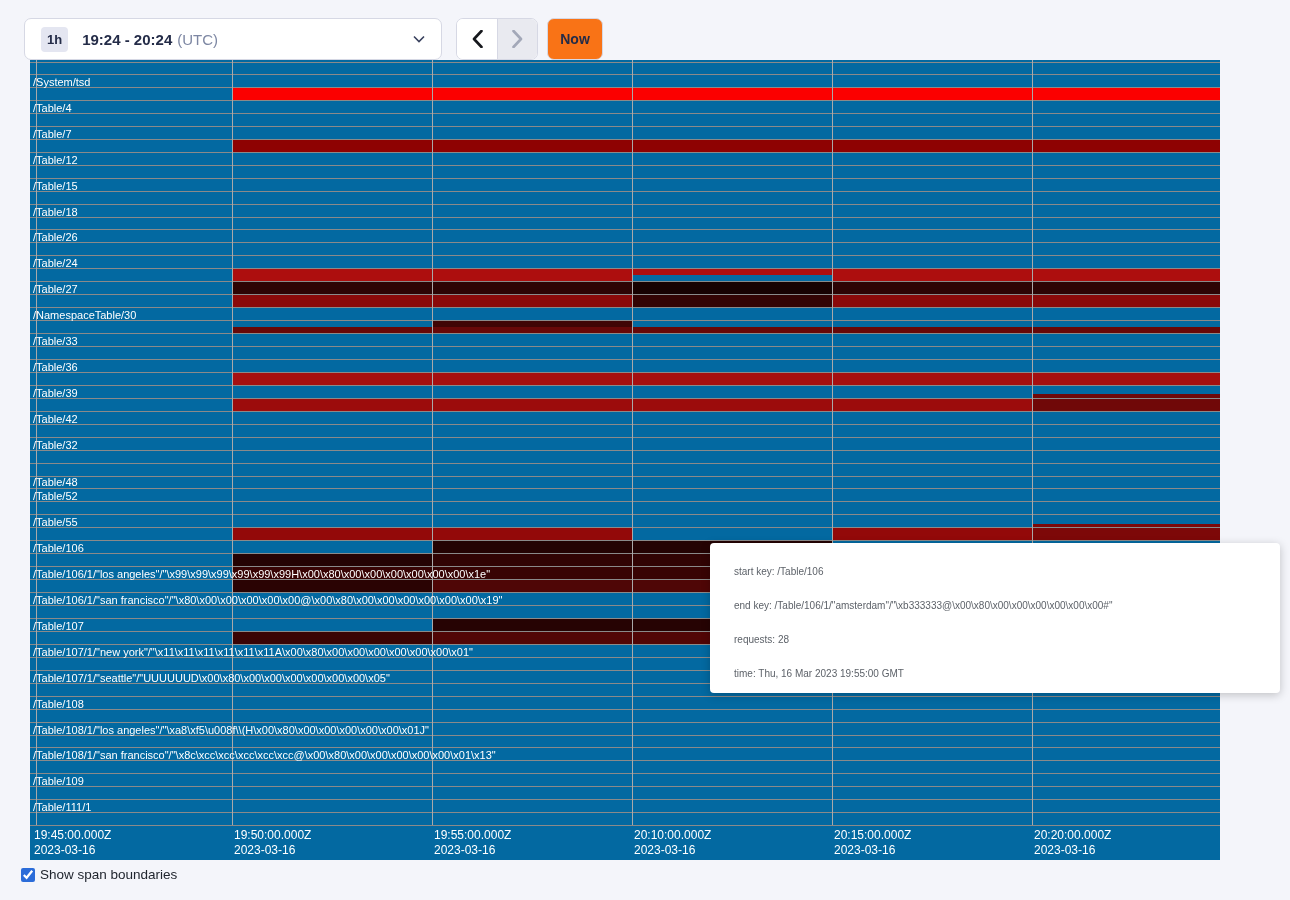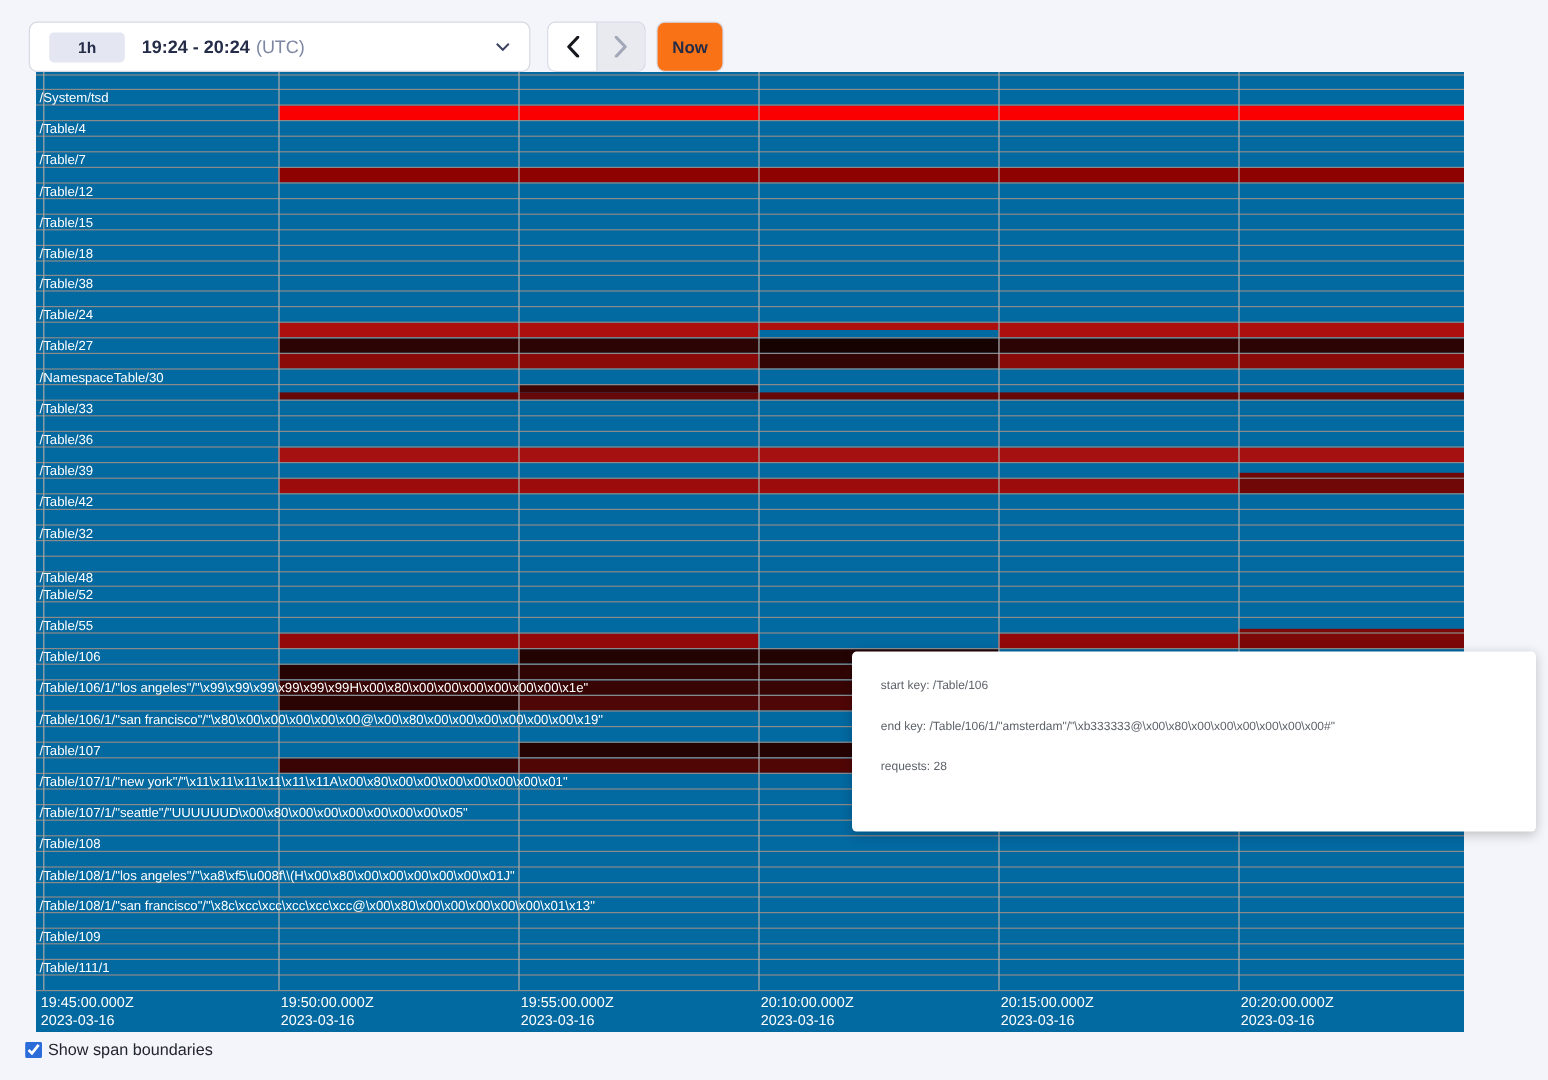--- a/index.html
+++ b/index.html
@@ -11,21 +11,21 @@
     color:#242c48;
   }
   
   .toolbar { position:absolute; left:24px; top:18px; display:flex; align-items:stretch; height:42px; }
   .range-select {
     width:418px; background:#fff; border:1px solid #d6d8e4; border-radius:7px;
     display:flex; align-items:center; padding:0 16px; cursor:pointer;
   }
   .range-badge {
     background:#e4e6f1; color:#242c48; font-weight:bold; font-size:13px;
-    border-radius:4px; padding:5px 24px; margin-right:14px;
+    border-radius:4px; padding:5px 6px; margin-right:14px;
   }
   .range-text { font-size:15px; font-weight:bold; color:#242c48; }
   .range-zone { font-size:15px; color:#7d87a3; margin-left:5px; font-weight:normal; }
   .range-caret { margin-left:auto; display:flex; align-items:center; }
   .nav-group {
     margin-left:14px; display:flex; border:1px solid #d6d8e4; border-radius:7px; overflow:hidden; background:#fff;
   }
   .nav-btn { width:40px; display:flex; align-items:center; justify-content:center; cursor:pointer; background:#fff; border:none; padding:0; }
   .nav-btn.disabled { background:#e9eaf0; cursor:default; }
   .nav-btn + .nav-btn { border-left:1px solid #d6d8e4; }
@@ -189,21 +189,21 @@
     <div class="band" style="left: 402px; width: 788px; top: 520.1px; height: 12px; background: rgb(79, 6, 6);"></div>
     <div class="band" style="left: 402px; width: 788px; top: 558.9px; height: 12px; background: rgb(38, 3, 3);"></div>
     <div class="band" style="left: 202px; width: 200px; top: 571.9px; height: 12px; background: rgb(58, 4, 4);"></div>
     <div class="band" style="left: 402px; width: 788px; top: 571.9px; height: 12px; background: rgb(81, 6, 6);"></div>
     <div class="row-label" style="top: 16px;">/System/tsd</div>
     <div class="row-label" style="top: 41.9px;">/Table/4</div>
     <div class="row-label" style="top: 67.8px;">/Table/7</div>
     <div class="row-label" style="top: 93.7px;">/Table/12</div>
     <div class="row-label" style="top: 119.6px;">/Table/15</div>
     <div class="row-label" style="top: 145.5px;">/Table/18</div>
-    <div class="row-label" style="top: 171.4px;">/Table/38</div>
+    <div class="row-label" style="top: 171.4px;">/Table/26</div>
     <div class="row-label" style="top: 197.3px;">/Table/24</div>
     <div class="row-label" style="top: 223.2px;">/Table/27</div>
     <div class="row-label" style="top: 249.1px;">/NamespaceTable/30</div>
     <div class="row-label" style="top: 275px;">/Table/33</div>
     <div class="row-label" style="top: 300.9px;">/Table/36</div>
     <div class="row-label" style="top: 326.8px;">/Table/39</div>
     <div class="row-label" style="top: 352.7px;">/Table/42</div>
     <div class="row-label" style="top: 378.6px;">/Table/32</div>
     <div class="row-label" style="top: 404.5px; margin-top: 11px;">/Table/48</div>
     <div class="row-label" style="top: 430.4px;">/Table/52</div>
@@ -242,18 +242,19 @@
     <div class="axis-tick" style="left: 1004px; top: 768px;">
       <div>20:20:00.000Z</div>
       <div>2023-03-16</div>
     </div>
   </div>
 
 <div class="tooltip" id="tooltip">
     <div class="tooltip-line">start key: /Table/106</div>
     <div class="tooltip-line">end key: /Table/106/1/"amsterdam"/"\xb333333@\x00\x80\x00\x00\x00\x00\x00\x00#"</div>
     <div class="tooltip-line">requests: 28</div>
+    <div class="tooltip-line">time: Thu, 16 Mar 2023 19:55:00 GMT</div>
   </div>
 
 <div class="footer">
   <input type="checkbox" id="spanCb" checked="" style="">
   <label for="spanCb">Show span boundaries</label>
 </div>
 
 </body></html>

